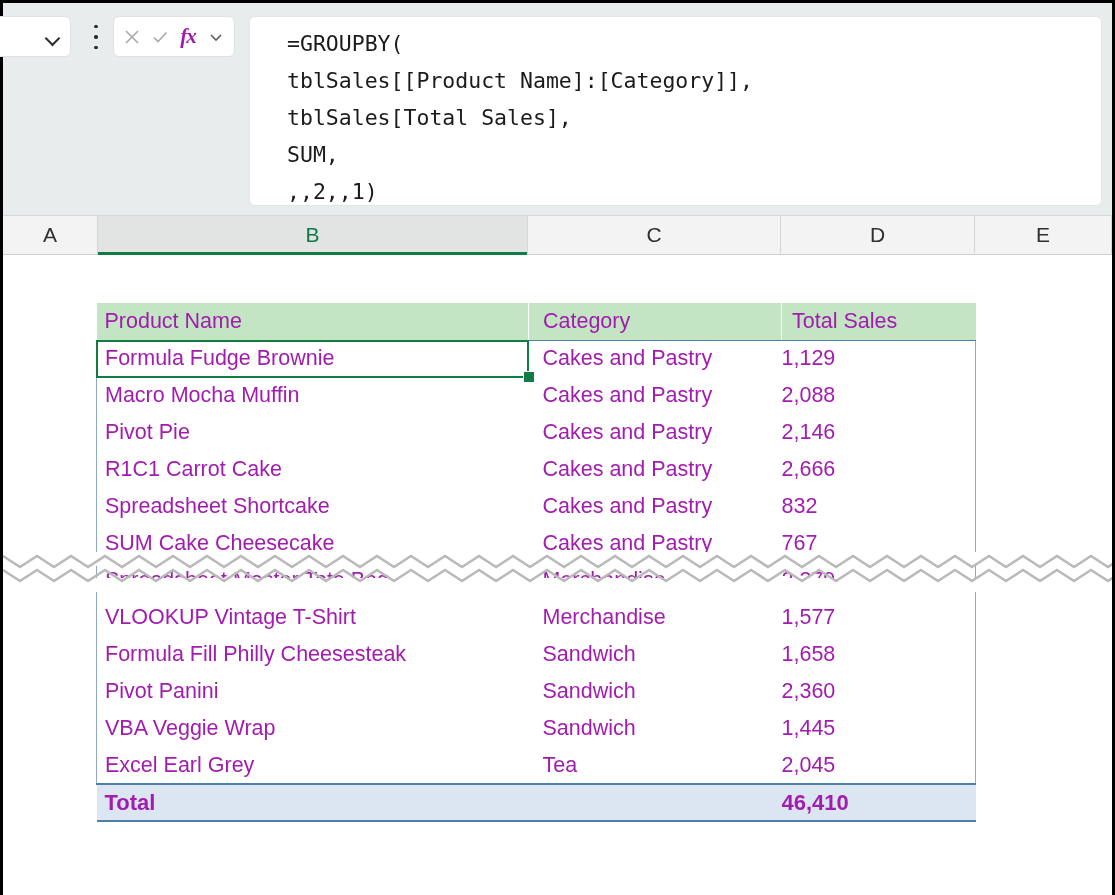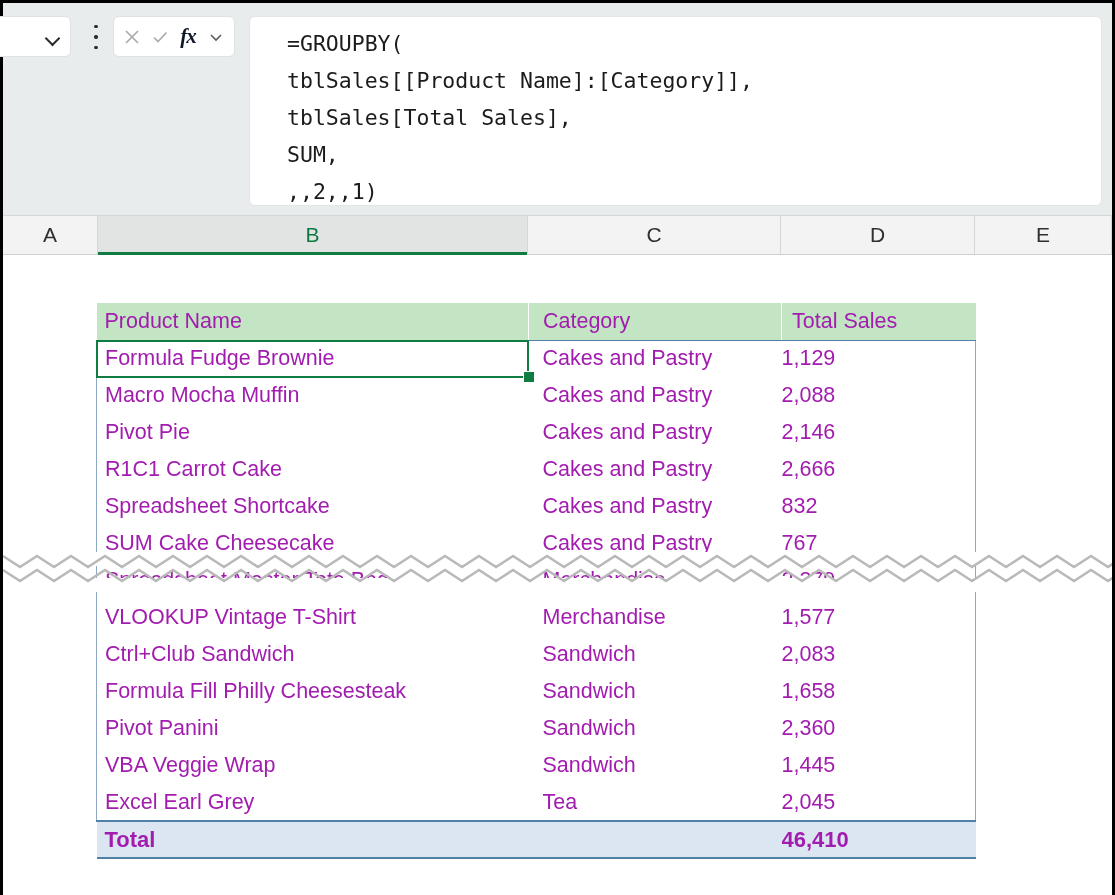--- a/index.html
+++ b/index.html
@@ -36,21 +36,21 @@
   }
   .kebab i{display:block;width:3.4px;height:3.4px;border-radius:50%;background:#2b2b2b;}
   .fx-tools{
     position:absolute;left:110px;top:13px;width:122px;height:41px;
     background:#fff;border:1px solid #dfe1e2;border-radius:6px;box-sizing:border-box;
     display:flex;align-items:center;gap:2px;padding:0 5px;
   }
   .tool{width:28px;height:28px;display:flex;align-items:center;justify-content:center;}
   .fx-glyph{
     font-family:"Liberation Serif","DejaVu Serif",serif;font-style:italic;
-    font-size:21px;color:#0f172a;font-weight:700;letter-spacing:-1px;
+    font-size:21px;color:#a21caf;font-weight:700;letter-spacing:-1px;
   }
   .formula-box{
     position:absolute;left:246px;top:13px;right:10px;height:190px;
     background:#fff;border:1px solid #e3e5e6;border-radius:6px;box-sizing:border-box;
     padding:8px 0 0 16px;overflow:hidden;
   }
   .formula-text{
     font-family:"DejaVu Sans Mono","Liberation Mono",monospace;
     font-size:21.5px;line-height:37px;color:#1b1b1b;white-space:pre;margin-left:21px;
   }
@@ -228,25 +228,20 @@
             <td class="c-prod">Spreadsheet Master Tote Bag</td>
             <td class="c-cat">Merchandise</td>
             <td class="c-val">2,379</td>
           </tr>
           <tr>
             <td class="c-prod">VLOOKUP Vintage T-Shirt</td>
             <td class="c-cat">Merchandise</td>
             <td class="c-val">1,577</td>
           </tr>
           <tr>
-            <td class="c-prod">Ctrl+Club Sandwich</td>
-            <td class="c-cat">Sandwich</td>
-            <td class="c-val">2,083</td>
-          </tr>
-          <tr>
             <td class="c-prod">Formula Fill Philly Cheesesteak</td>
             <td class="c-cat">Sandwich</td>
             <td class="c-val">1,658</td>
           </tr>
           <tr>
             <td class="c-prod">Pivot Panini</td>
             <td class="c-cat">Sandwich</td>
             <td class="c-val">2,360</td>
           </tr>
           <tr>

